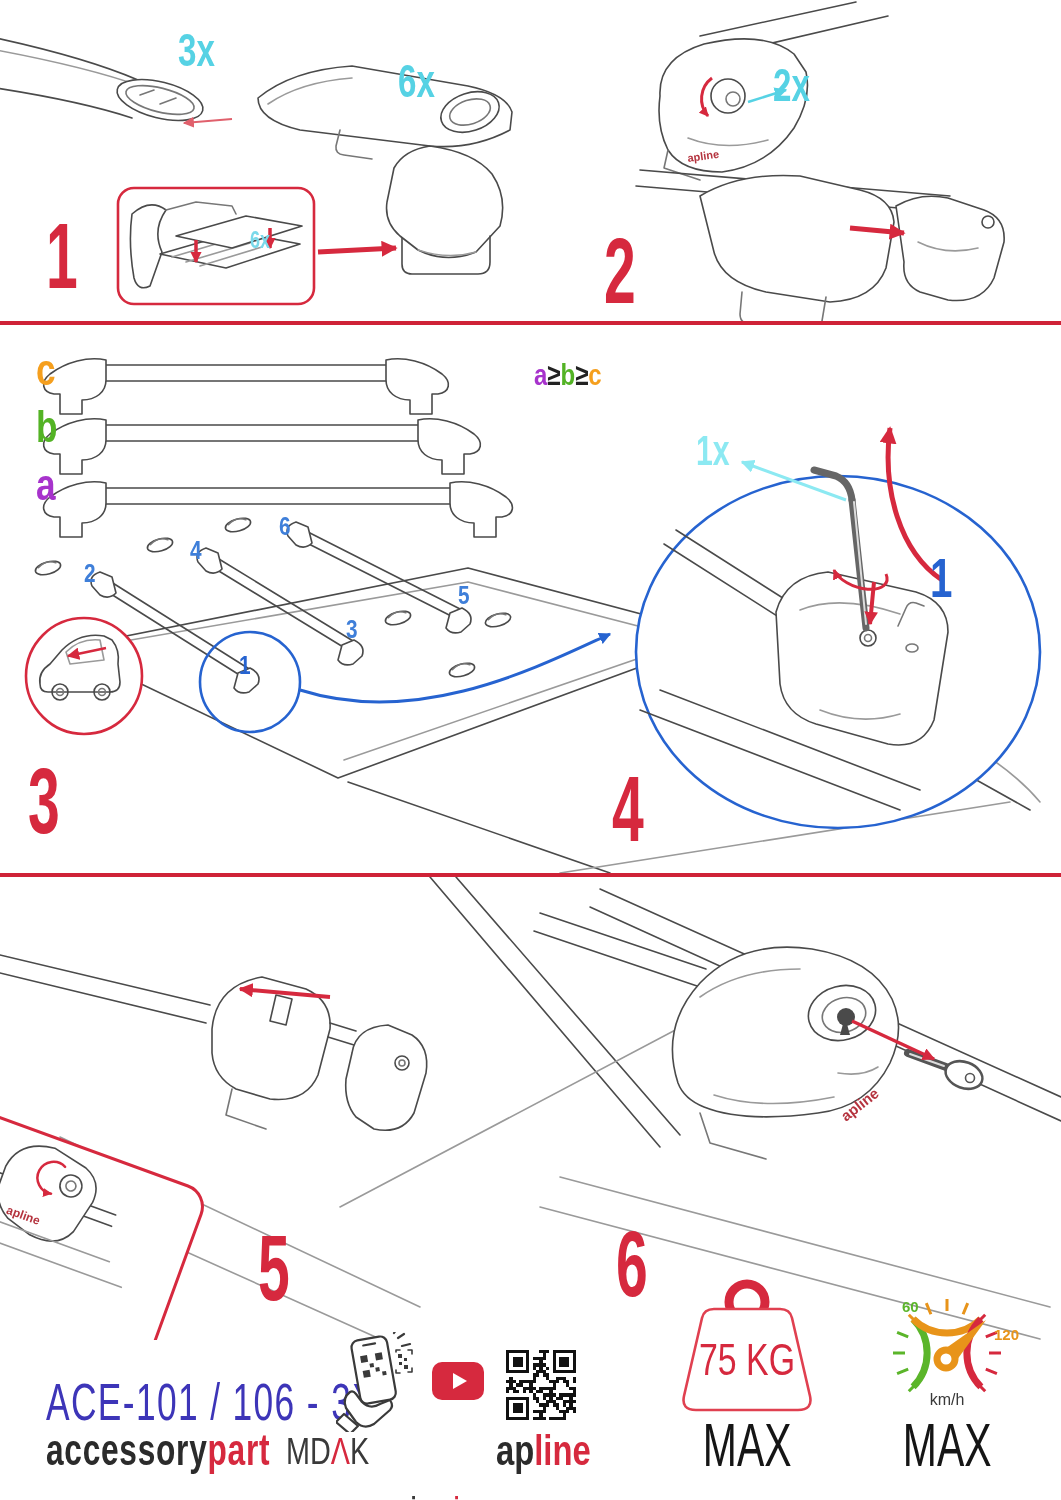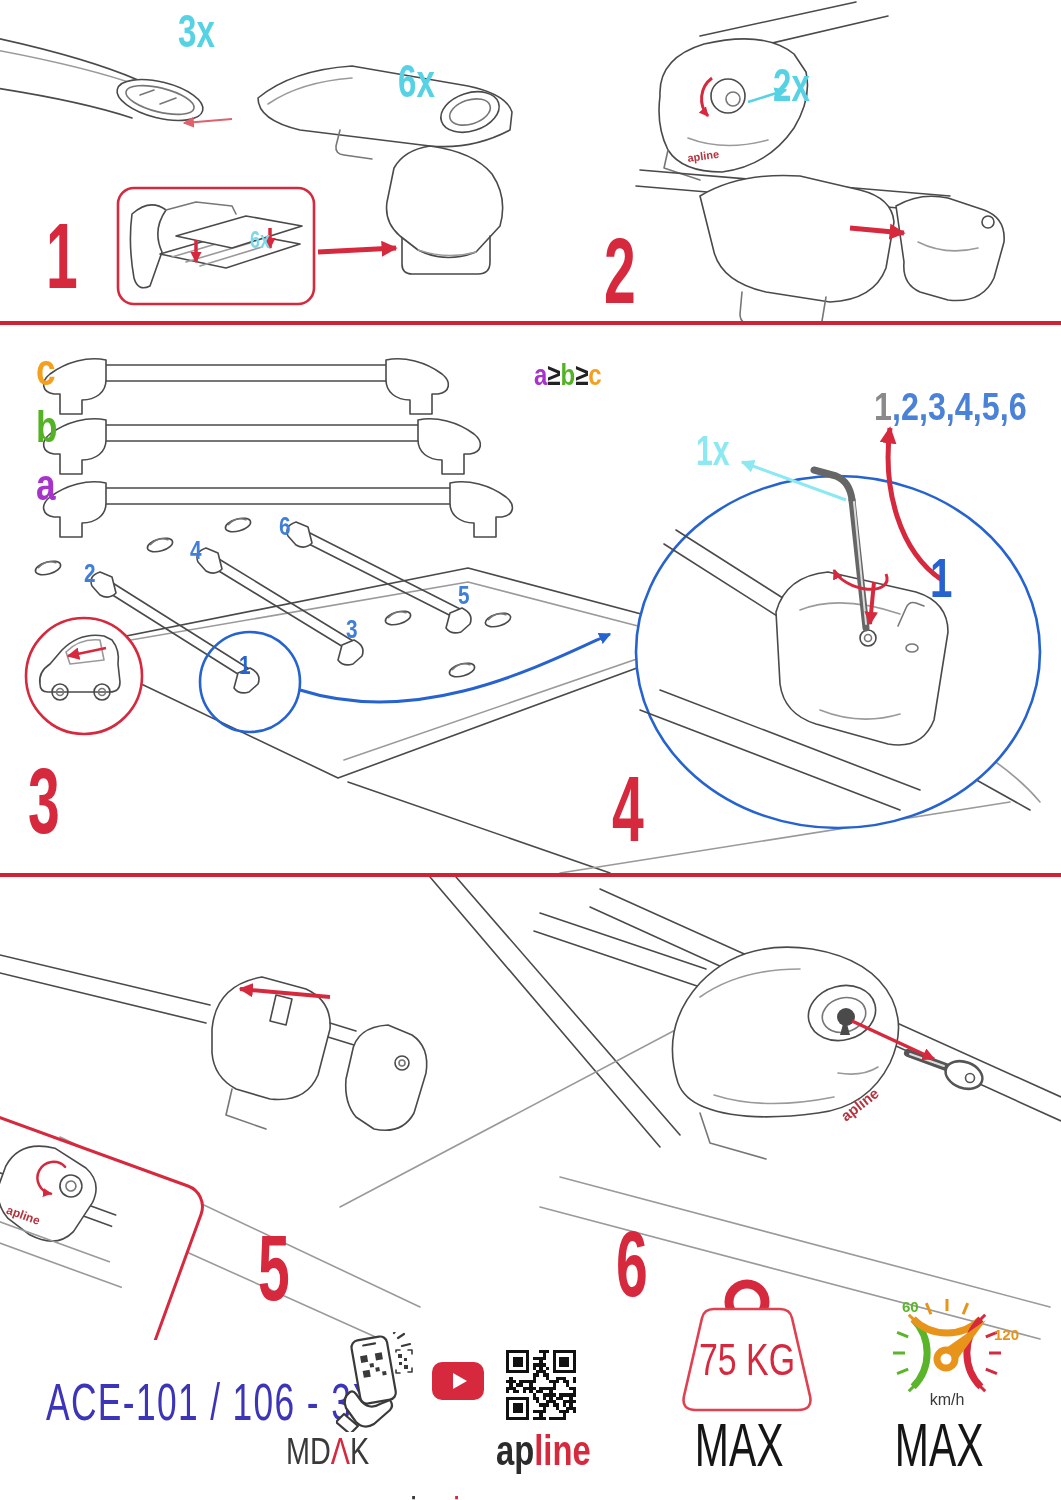--- a/index.html
+++ b/index.html
@@ -1,21 +1,21 @@
 <!DOCTYPE html>
 <html><head>
 <meta charset="utf-8">
 <style>
   html,body{margin:0;padding:0;background:#fff;}
   .page{position:relative;width:1061px;height:1500px;background:#fff;overflow:hidden;
         font-family:"Liberation Sans",sans-serif;}
   .band{position:absolute;left:0;}
   .t{position:absolute;line-height:1;white-space:pre;font-family:"Liberation Sans",sans-serif;}
   .cx{display:inline-block;transform-origin:0 0;}
-  .ctr{}
+  .ctr{text-align:center;}
   .cxc{display:inline-block;transform-origin:50% 0;}
   .stepnum{font-size:92px;font-weight:bold;color:#d6293e;}
   .stepnum .cx{transform:scaleX(0.62);}
   .qty{font-size:46px;font-weight:bold;color:#56d2e4;}
   .qty .cx{transform:scaleX(0.72);}
   .divider{position:absolute;left:0;width:1061px;height:4px;background:#cf2237;}
   .roofnum{font-size:26px;font-weight:bold;color:#3f7fd9;}
   .roofnum .cx{transform:scaleX(0.8);}
   .barlabel{font-size:44px;font-weight:bold;}
   .barlabel .cx{transform:scaleX(0.8);}
@@ -87,21 +87,21 @@
       <path d="M232,119 L184,123" stroke="#e0606c" stroke-width="2" marker-end="url(#ar2)"></path>
       <path d="M196,240 L196,262" stroke="#d6293e" stroke-width="3.5" marker-end="url(#ar)"></path>
       <path d="M270,228 L270,248" stroke="#d6293e" stroke-width="3.5" marker-end="url(#ar)"></path>
       <path d="M712,78 A26,26 0 0 0 708,116" stroke="#d6293e" stroke-width="3" marker-end="url(#ar)"></path>
       <path d="M850,228 L904,233" stroke="#d6293e" stroke-width="5" marker-end="url(#ar)"></path>
       <path d="M748,102 L786,90" stroke="#56d2e4" stroke-width="2.5" marker-end="url(#acy)"></path>
     </g>
     <text x="688" y="162" font-size="11" font-weight="bold" fill="#b5343f" transform="rotate(-8 688 162)">apline</text>
   </svg>
 
-  <div class="t qty" style="left:178px;top:8px"><span class="cx">3x</span></div>
+  <div class="t qty" style="left:178px;top:27px"><span class="cx">3x</span></div>
   <div class="t qty" style="left:398px;top:58px"><span class="cx">6x</span></div>
   <div class="t" style="left:250px;top:228px;font-size:24px;font-weight:bold;color:#7ad9ea"><span class="cx" style="transform:scaleX(.75)">6x</span></div>
   <div class="t qty" style="left:773px;top:62px"><span class="cx">2x</span></div>
   <div class="t stepnum" style="left:46px;top:210px"><span class="cx">1</span></div>
   <div class="t stepnum" style="left:604px;top:225px"><span class="cx">2</span></div>
 
   <div class="divider" style="top:321px"></div>
 
   <svg class="band" style="top:330px" width="1061" height="543" viewBox="0 0 1061 543">
     <defs>
@@ -228,21 +228,20 @@
 
   <div class="t roofnum" style="left:239px;top:652px;color:#2663d0"><span class="cx">1</span></div>
   <div class="t roofnum" style="left:84px;top:560px"><span class="cx">2</span></div>
   <div class="t roofnum" style="left:346px;top:616px"><span class="cx">3</span></div>
   <div class="t roofnum" style="left:190px;top:537px"><span class="cx">4</span></div>
   <div class="t roofnum" style="left:458px;top:582px"><span class="cx">5</span></div>
   <div class="t roofnum" style="left:279px;top:513px"><span class="cx">6</span></div>
 
   <div class="t" style="left:534px;top:360px;font-size:30px;font-weight:bold"><span class="cx" style="transform:scaleX(.8)"><span style="color:#a733cc">a</span><span style="color:#222">≥</span><span style="color:#53b325">b</span><span style="color:#222">≥</span><span style="color:#f59f1e">c</span></span></div>
 
-  <div class="t" style="left:874px;top:388px;font-size:38px;font-weight:bold"><span class="cx" style="transform:scaleX(.85)"><span style="color:#8a8a8a">1</span><span style="color:#4a82d8">,2,3,4,5,6</span></span></div>
 
   <div class="t" style="left:696px;top:430px;font-size:42px;font-weight:bold;color:#8ce9f2"><span class="cx" style="transform:scaleX(.72)">1x</span></div>
 
   <div class="t" style="left:930px;top:550px;font-size:56px;font-weight:bold;color:#2663d0"><span class="cx" style="transform:scaleX(.72)">1</span></div>
 
   <div class="t stepnum" style="left:28px;top:755px"><span class="cx">3</span></div>
   <div class="t stepnum" style="left:612px;top:763px"><span class="cx">4</span></div>
 
   <div class="divider" style="top:873px"></div>
 
@@ -302,20 +301,21 @@
       <path d="M330,120 L240,112" stroke="#d6293e" stroke-width="4" marker-end="url(#cr)"></path>
       <path d="M852,144 L934,182" stroke="#d6293e" stroke-width="3.5" marker-end="url(#cr)"></path>
     </g>
   </svg>
 
   <div class="t stepnum" style="left:258px;top:1222px"><span class="cx">5</span></div>
   <div class="t stepnum" style="left:616px;top:1218px"><span class="cx">6</span></div>
 
   <div class="t" style="left:46px;top:1376px;font-size:52px;color:#3d35b8;letter-spacing:2px"><span class="cx" style="transform:scaleX(.68)">ACE-101 / 106 - 3X</span></div>
 
+  <div class="t" style="left:46px;top:1428px;font-size:44px;font-weight:bold;letter-spacing:1px"><span class="cx" style="transform:scaleX(.72)"><span style="color:#2b2b2b">accessory</span><span style="color:#d6293e">part</span></span></div>
 
   <svg class="band" style="top:1332px;left:336px" width="80" height="100" viewBox="0 0 80 100">
     <g stroke="#3a3a3a" stroke-width="2.2" fill="none" stroke-linecap="round" stroke-linejoin="round">
       <g transform="rotate(-10 38 40)">
         <rect x="20" y="6" width="36" height="64" rx="7" fill="#fff"></rect>
         <path d="M32,12 l12,0"></path>
         <g fill="#3a3a3a" stroke="none">
           <rect x="27" y="22" width="7" height="7"></rect>
             <rect x="42" y="22" width="7" height="7"></rect>
           <rect x="27" y="37" width="7" height="7"></rect>

